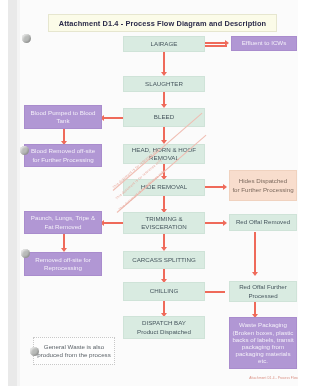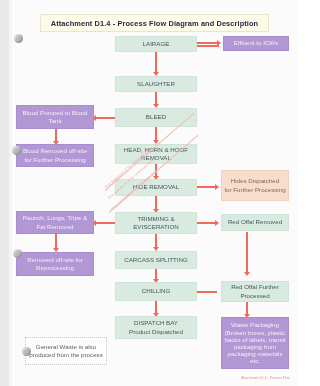--- a/index.html
+++ b/index.html
@@ -7,21 +7,21 @@
     background: #ffffff;
   }
   body {
     width: 298px; height: 386px;
     font-family: "Liberation Sans", sans-serif;
     overflow: hidden;
     position: relative;
   }
   #page {
     position: absolute;
-    left: 0; top: 0;
+    left: 8px; top: 0;
     width: 298px; height: 386px;
     background: #fbfbfb;
     overflow: hidden;
   }
   
   .gutter {
     position: absolute;
     left: 0; top: 0;
     width: 9px; height: 386px;
     background: #e9e9e9;

